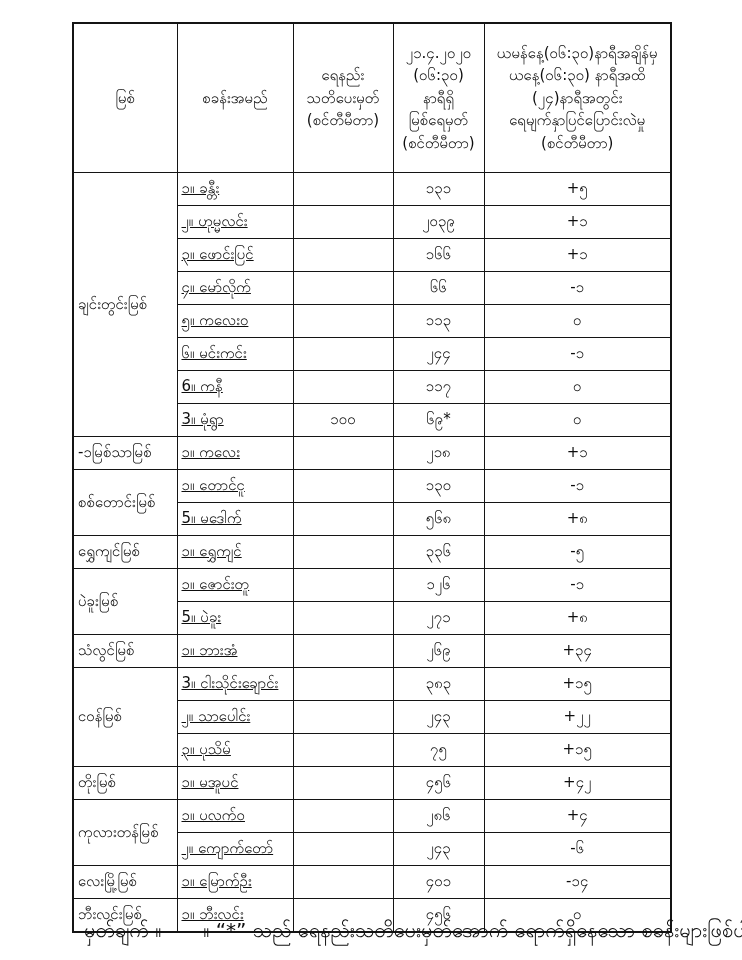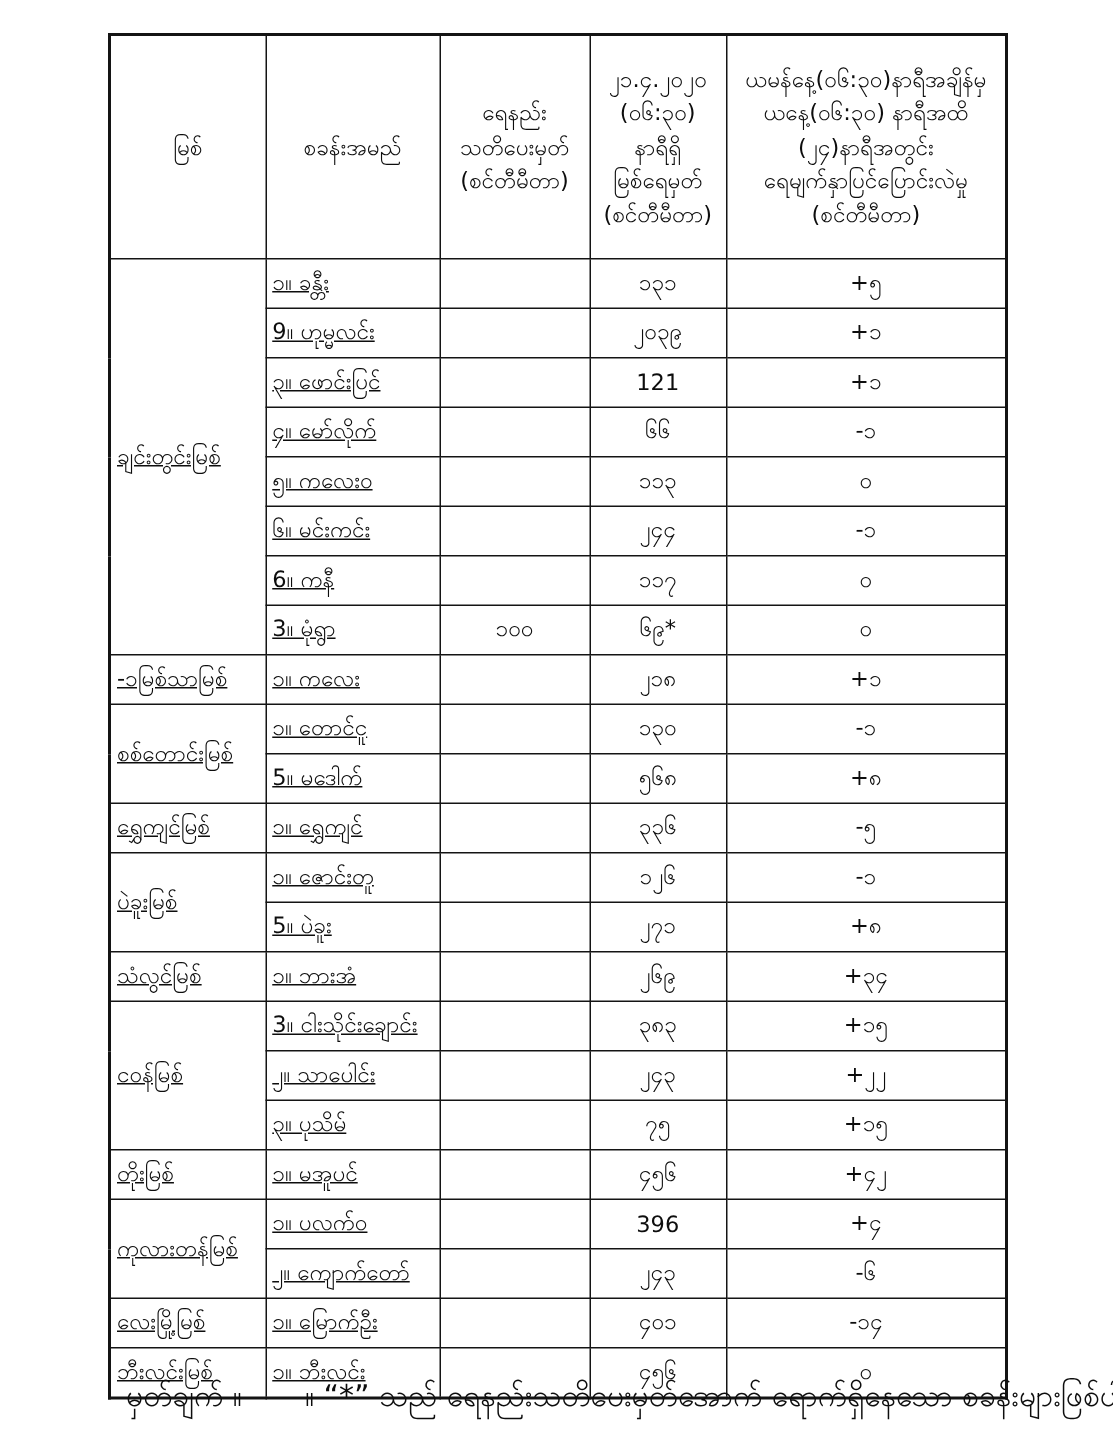--- a/index.html
+++ b/index.html
@@ -48,21 +48,20 @@
     margin-top: 32px;
   }
   tbody td {
     height: 30px;
   }
   td.river-cell {
     text-align: left;
     vertical-align: middle;
     padding-left: 5px;
     white-space: nowrap;
-    text-decoration: underline;
   }
   td.station-cell {
     text-align: left;
     padding-left: 8px;
     white-space: nowrap;
     text-decoration: underline;
   }
   td.num-cell {
     text-align: center;
     vertical-align: middle;
@@ -115,29 +114,29 @@
     </thead>
     <tbody>
         <tr>
           <td rowspan="8" class="river-cell">ချင်းတွင်းမြစ်</td>
           <td class="station-cell">၁။ ခန္တီး</td>
           <td class="num-cell"></td>
           <td class="num-cell">၁၃၁</td>
           <td class="num-cell">+၅</td>
         </tr>
         <tr>
-          <td class="station-cell">9။ ဟုမ္မလင်း</td>
+          <td class="station-cell">၂။ ဟုမ္မလင်း</td>
           <td class="num-cell"></td>
           <td class="num-cell">၂၀၃၉</td>
           <td class="num-cell">+၁</td>
         </tr>
         <tr>
           <td class="station-cell">၃။ ဖောင်းပြင်</td>
           <td class="num-cell"></td>
-          <td class="num-cell">121</td>
+          <td class="num-cell">၁၆၆</td>
           <td class="num-cell">+၁</td>
         </tr>
         <tr>
           <td class="station-cell">၄။ မော်လိုက်</td>
           <td class="num-cell"></td>
           <td class="num-cell">၆၆</td>
           <td class="num-cell">-၁</td>
         </tr>
         <tr>
           <td class="station-cell">၅။ ကလေးဝ</td>
@@ -233,21 +232,21 @@
           <td rowspan="1" class="river-cell">တိုးမြစ်</td>
           <td class="station-cell">၁။ မအူပင်</td>
           <td class="num-cell"></td>
           <td class="num-cell">၄၅၆</td>
           <td class="num-cell">+၄၂</td>
         </tr>
         <tr>
           <td rowspan="2" class="river-cell">ကုလားတန်မြစ်</td>
           <td class="station-cell">၁။ ပလက်ဝ</td>
           <td class="num-cell"></td>
-          <td class="num-cell">396</td>
+          <td class="num-cell">၂၈၆</td>
           <td class="num-cell">+၄</td>
         </tr>
         <tr>
           <td class="station-cell">၂။ ကျောက်တော်</td>
           <td class="num-cell"></td>
           <td class="num-cell">၂၄၃</td>
           <td class="num-cell">-၆</td>
         </tr>
         <tr>
           <td rowspan="1" class="river-cell">လေးမြို့မြစ်</td>

